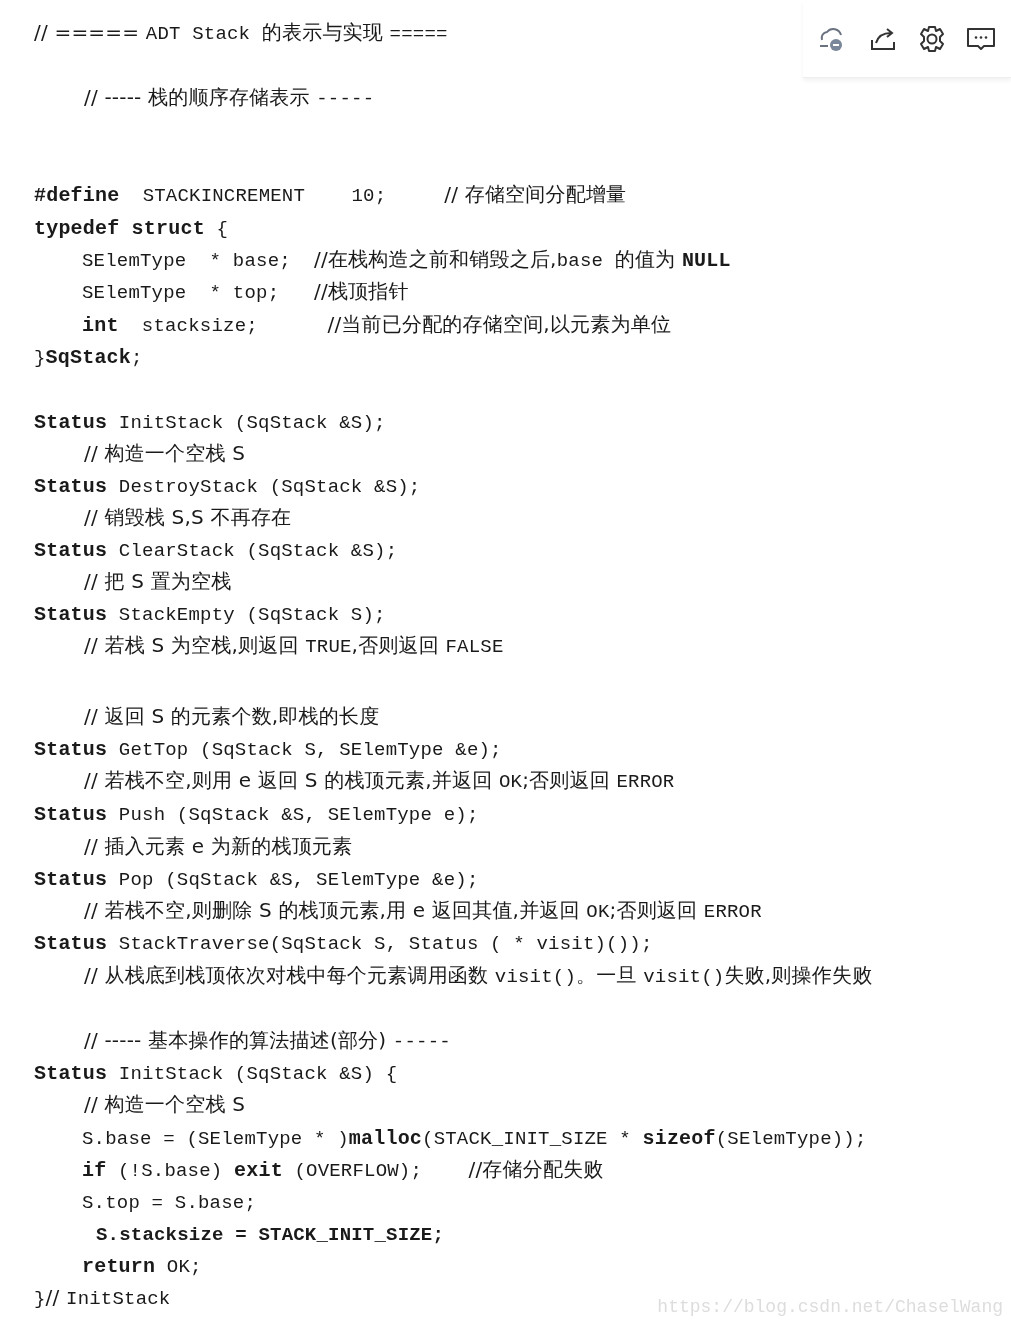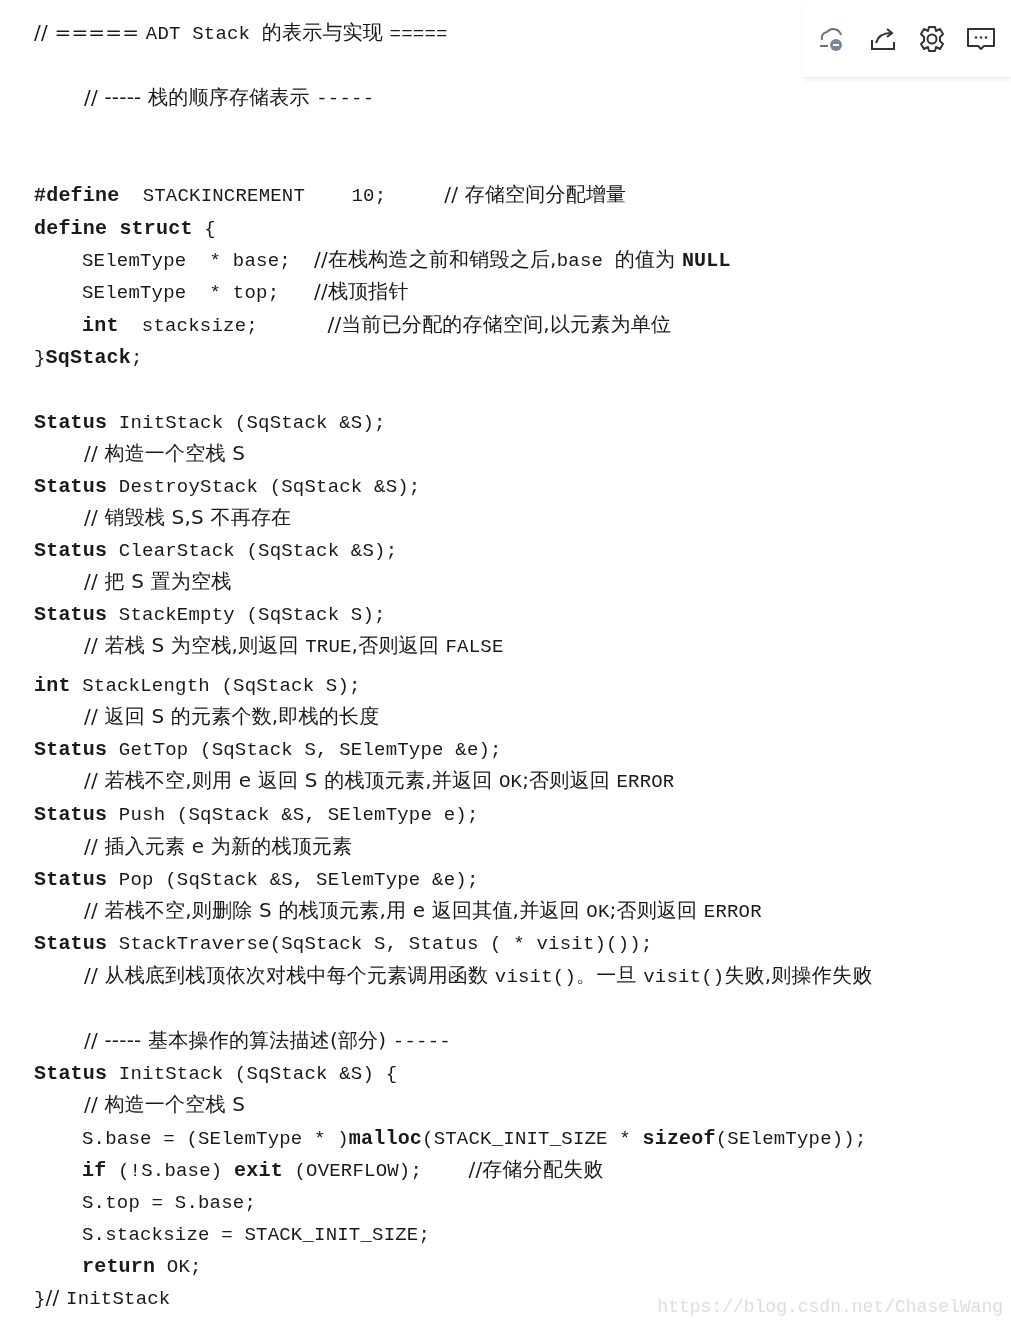--- a/index.html
+++ b/index.html
@@ -31,50 +31,49 @@
     font-size:18px; color:#dddddd;
   }
 </style>
 </head>
 <body>
 
 <div class="doc" id="doc">
     <div class="line" style="left: 34px; top: 20px;"><span class="cm">// ===== </span><span class="mono">ADT Stack </span><span class="cm">的表示与实现 </span><span class="mono">=====</span></div>
     <div class="line" style="left: 84px; top: 85px;"><span class="cm">// ----- </span><span class="cm">栈的顺序存储表示 </span><span class="mono">-----</span></div>
     <div class="line" style="left: 34px; top: 182px;"><span class="kw">#define</span><span class="mono">  STACKINCREMENT    10;     </span><span class="cm">// 存储空间分配增量</span></div>
-    <div class="line" style="left: 34px; top: 215px;"><span class="kw">define struct</span><span class="mono"> {</span></div>
+    <div class="line" style="left: 34px; top: 215px;"><span class="kw">typedef struct</span><span class="mono"> {</span></div>
     <div class="line" style="left: 82px; top: 247px;"><span class="mono">SElemType  * base;  </span><span class="cm">//在栈构造之前和销毁之后,</span><span class="mono">base </span><span class="cm">的值为 </span><span class="kw">NULL</span></div>
     <div class="line" style="left: 82px; top: 279px;"><span class="mono">SElemType  * top;   </span><span class="cm">//栈顶指针</span></div>
     <div class="line" style="left: 82px; top: 312px;"><span class="kw">int</span><span class="mono">  stacksize;      </span><span class="cm">//当前已分配的存储空间,以元素为单位</span></div>
     <div class="line" style="left: 34px; top: 344px;"><span class="mono">}</span><span class="kw">SqStack</span><span class="mono">;</span></div>
     <div class="line" style="left: 34px; top: 409px;"><span class="kw">Status</span><span class="mono"> InitStack (SqStack &amp;S);</span></div>
     <div class="line" style="left: 84px; top: 441px;"><span class="cm">// 构造一个空栈 S</span></div>
     <div class="line" style="left: 34px; top: 473px;"><span class="kw">Status</span><span class="mono"> DestroyStack (SqStack &amp;S);</span></div>
     <div class="line" style="left: 84px; top: 505px;"><span class="cm">// 销毁栈 S,S 不再存在</span></div>
     <div class="line" style="left: 34px; top: 537px;"><span class="kw">Status</span><span class="mono"> ClearStack (SqStack &amp;S);</span></div>
     <div class="line" style="left: 84px; top: 569px;"><span class="cm">// 把 S 置为空栈</span></div>
     <div class="line" style="left: 34px; top: 601px;"><span class="kw">Status</span><span class="mono"> StackEmpty (SqStack S);</span></div>
     <div class="line" style="left: 84px; top: 633px;"><span class="cm">// 若栈 S 为空栈,则返回 </span><span class="mono">TRUE</span><span class="cm">,否则返回 </span><span class="mono">FALSE</span></div>
-    <div class="line" style="left: 34px; top: 672px;"><span class="kw">int</span><span class="mono"> StackLength (SqStack S);</span></div>
     <div class="line" style="left: 84px; top: 704px;"><span class="cm">// 返回 S 的元素个数,即栈的长度</span></div>
     <div class="line" style="left: 84px; top: 768px;"><span class="cm">// 若栈不空,则用 e 返回 S 的栈顶元素,并返回 </span><span class="mono">OK</span><span class="cm">;否则返回 </span><span class="mono">ERROR</span></div>
     <div class="line" style="left: 34px; top: 736px;"><span class="kw">Status</span><span class="mono"> GetTop (SqStack S, SElemType &amp;e);</span></div>
     <div class="line" style="left: 34px; top: 801px;"><span class="kw">Status</span><span class="mono"> Push (SqStack &amp;S, SElemType e);</span></div>
     <div class="line" style="left: 84px; top: 834px;"><span class="cm">// 插入元素 e 为新的栈顶元素</span></div>
     <div class="line" style="left: 34px; top: 866px;"><span class="kw">Status</span><span class="mono"> Pop (SqStack &amp;S, SElemType &amp;e);</span></div>
     <div class="line" style="left: 84px; top: 898px;"><span class="cm">// 若栈不空,则删除 S 的栈顶元素,用 e 返回其值,并返回 </span><span class="mono">OK</span><span class="cm">;否则返回 </span><span class="mono">ERROR</span></div>
     <div class="line" style="left: 34px; top: 930px;"><span class="kw">Status</span><span class="mono"> StackTraverse(SqStack S, Status ( * visit)());</span></div>
     <div class="line" style="left: 84px; top: 963px;"><span class="cm">// 从栈底到栈顶依次对栈中每个元素调用函数 </span><span class="mono">visit()</span><span class="cm">。一旦 </span><span class="mono">visit()</span><span class="cm">失败,则操作失败</span></div>
     <div class="line" style="left: 84px; top: 1028px;"><span class="cm">// ----- </span><span class="cm">基本操作的算法描述(部分) </span><span class="mono">-----</span></div>
     <div class="line" style="left: 34px; top: 1060px;"><span class="kw">Status</span><span class="mono"> InitStack (SqStack &amp;S) {</span></div>
     <div class="line" style="left: 84px; top: 1092px;"><span class="cm">// 构造一个空栈 S</span></div>
     <div class="line" style="left: 82px; top: 1125px;"><span class="mono">S.base = (SElemType * )</span><span class="kw">malloc</span><span class="mono">(STACK_INIT_SIZE * </span><span class="kw">sizeof</span><span class="mono">(SElemType));</span></div>
     <div class="line" style="left: 82px; top: 1157px;"><span class="kw">if</span><span class="mono"> (!S.base) </span><span class="kw">exit</span><span class="mono"> (OVERFLOW);    </span><span class="cm">//存储分配失败</span></div>
     <div class="line" style="left: 82px; top: 1189px;"><span class="mono">S.top = S.base;</span></div>
-    <div class="line" style="left: 82px; top: 1221px;"><span class="mono">S.stacksize = STACK_INIT_SIZE;</span></div>
+    <div class="line" style="left: 96px; top: 1221px; font-weight: bold;"><span class="mono">S.stacksize = STACK_INIT_SIZE;</span></div>
     <div class="line" style="left: 82px; top: 1253px;"><span class="kw">return</span><span class="mono"> OK;</span></div>
     <div class="line" style="left: 34px; top: 1285px;"><span class="mono">}</span><span class="cm">// </span><span class="mono">InitStack</span></div>
   </div>
 
 <div class="toolbar">
   <div class="tb-btn">
     <svg viewBox="0 0 32 32">
       <path d="M4 17 A6 6 0 0 1 9 9 A8 8 0 0 1 23 12" fill="none" stroke="#6b7280" stroke-width="2"></path>
       <line x1="2" y1="23" x2="10" y2="23" stroke="#6b7280" stroke-width="2"></line>
       <circle cx="18" cy="22" r="6" fill="#7a869a"></circle>

